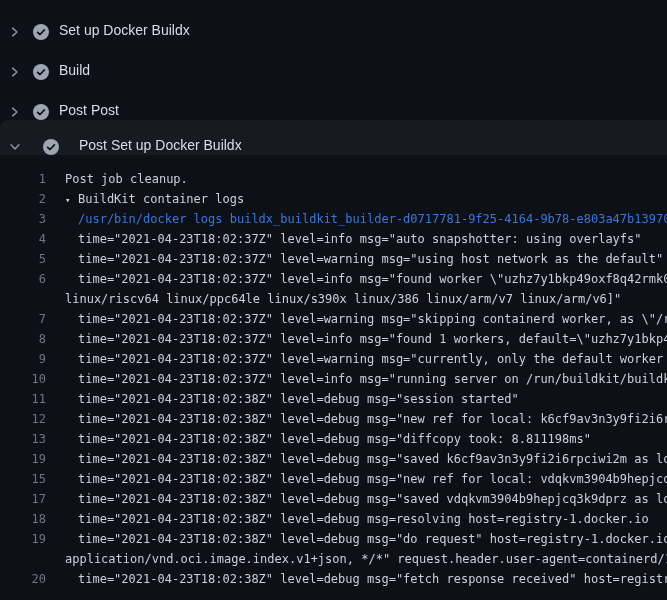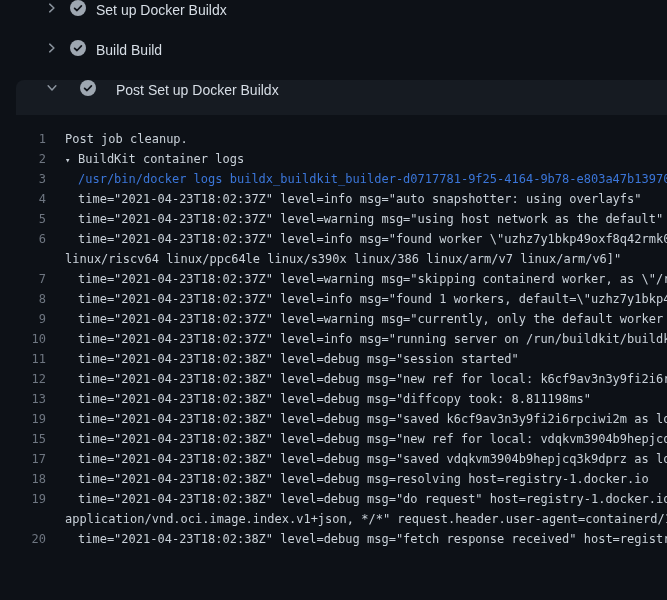--- a/index.html
+++ b/index.html
@@ -19,25 +19,24 @@
   body {
     background: var(--page-bg);
     overflow: hidden;
     font-family: "Liberation Sans", sans-serif;
   }
   .panel { width: 667px; height: 600px; overflow: hidden; }
 
   
   .step {
     display: flex;
-    align-items: flex-start;
+    align-items: flex-end;
     height: 40px;
-    padding-left: 28px;
+    padding-left: 7px;
     cursor: pointer;
-    margin-left: 16px;
   }
   .step.expanded {
     height: 35px;
     background: var(--band-bg);
     border-radius: 8px 0 0 0;
     gap: 10px;
   }
   .chev {
     width: 16px; height: 16px;
     display: inline-flex; align-items: center; justify-content: center;
@@ -122,21 +121,35 @@
       <svg width="14" height="14" viewBox="0 0 16 16">
         <path d="M5.4 3.6 L10.2 8 L5.4 12.4" fill="none" stroke="var(--chevron)" stroke-width="1.7" stroke-linecap="round" stroke-linejoin="round"></path>
       </svg>
     </span>
     <span class="check">
       <svg width="16" height="16" viewBox="0 0 16 16">
         <circle cx="8" cy="8" r="8" fill="var(--icon-circle)"></circle>
         <path d="M4.6 8.3 L7 10.5 L11.4 5.9" fill="none" stroke="var(--icon-check)" stroke-width="1.7" stroke-linecap="round" stroke-linejoin="round"></path>
       </svg>
     </span>
-    <span class="step-label">Build Build</span>
+    <span class="step-label">Build</span>
+  </div>
+      <div class="step">
+    <span class="chev">
+      <svg width="14" height="14" viewBox="0 0 16 16">
+        <path d="M5.4 3.6 L10.2 8 L5.4 12.4" fill="none" stroke="var(--chevron)" stroke-width="1.7" stroke-linecap="round" stroke-linejoin="round"></path>
+      </svg>
+    </span>
+    <span class="check">
+      <svg width="16" height="16" viewBox="0 0 16 16">
+        <circle cx="8" cy="8" r="8" fill="var(--icon-circle)"></circle>
+        <path d="M4.6 8.3 L7 10.5 L11.4 5.9" fill="none" stroke="var(--icon-check)" stroke-width="1.7" stroke-linecap="round" stroke-linejoin="round"></path>
+      </svg>
+    </span>
+    <span class="step-label">Post Post</span>
   </div>
       <div class="step expanded">
     <span class="chev down">
       <svg width="14" height="14" viewBox="0 0 16 16">
         <path d="M5.4 3.6 L10.2 8 L5.4 12.4" fill="none" stroke="var(--chevron)" stroke-width="1.7" stroke-linecap="round" stroke-linejoin="round"></path>
       </svg>
     </span>
     <span class="check">
       <svg width="16" height="16" viewBox="0 0 16 16">
         <circle cx="8" cy="8" r="8" fill="var(--icon-circle)"></circle>

